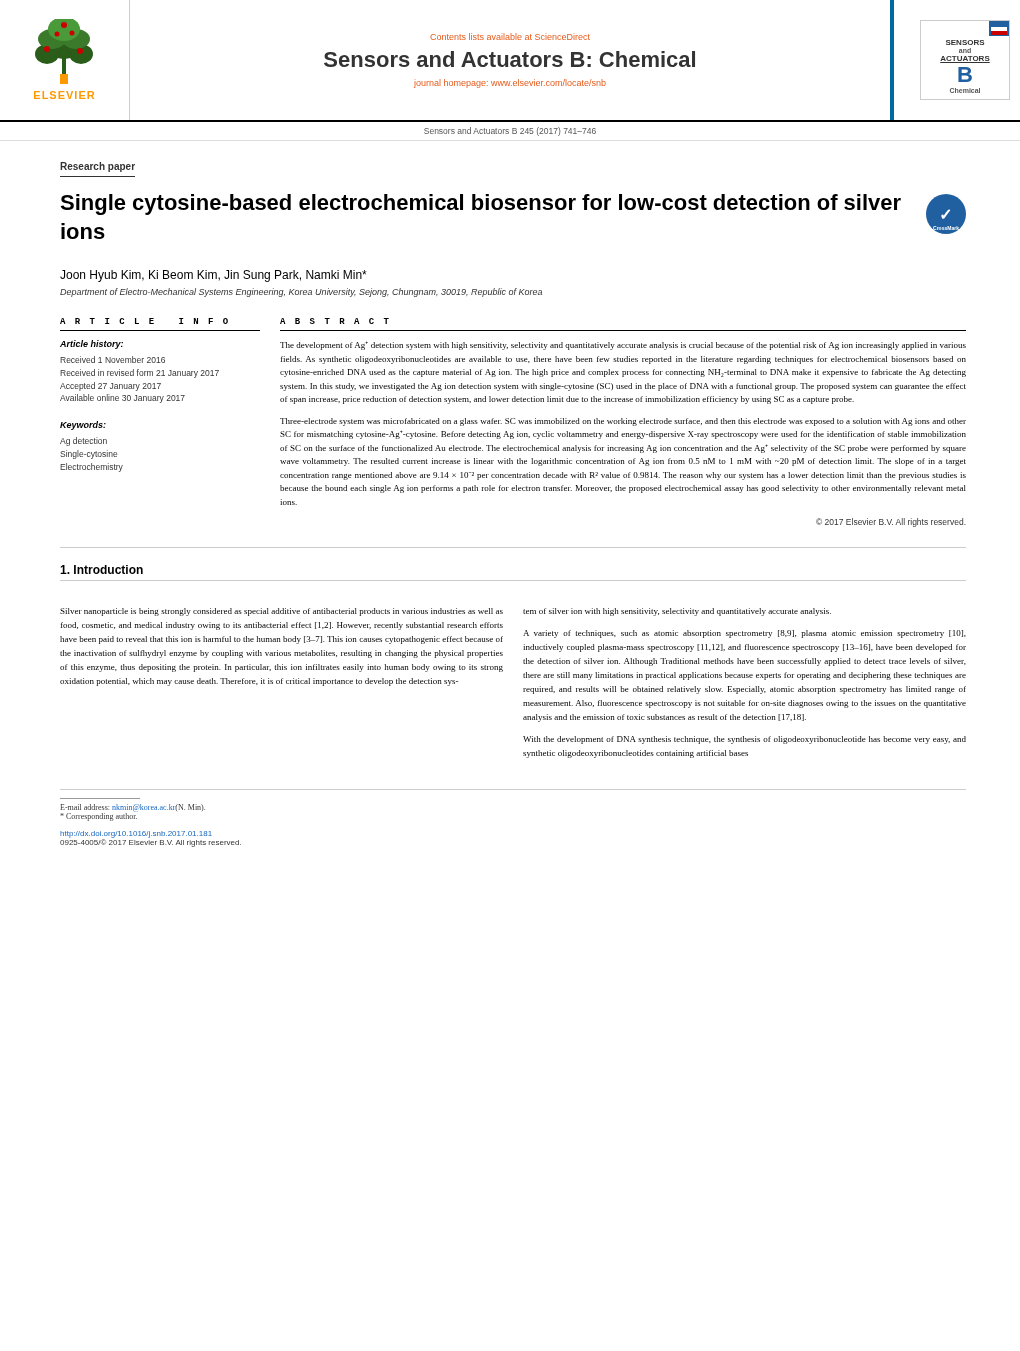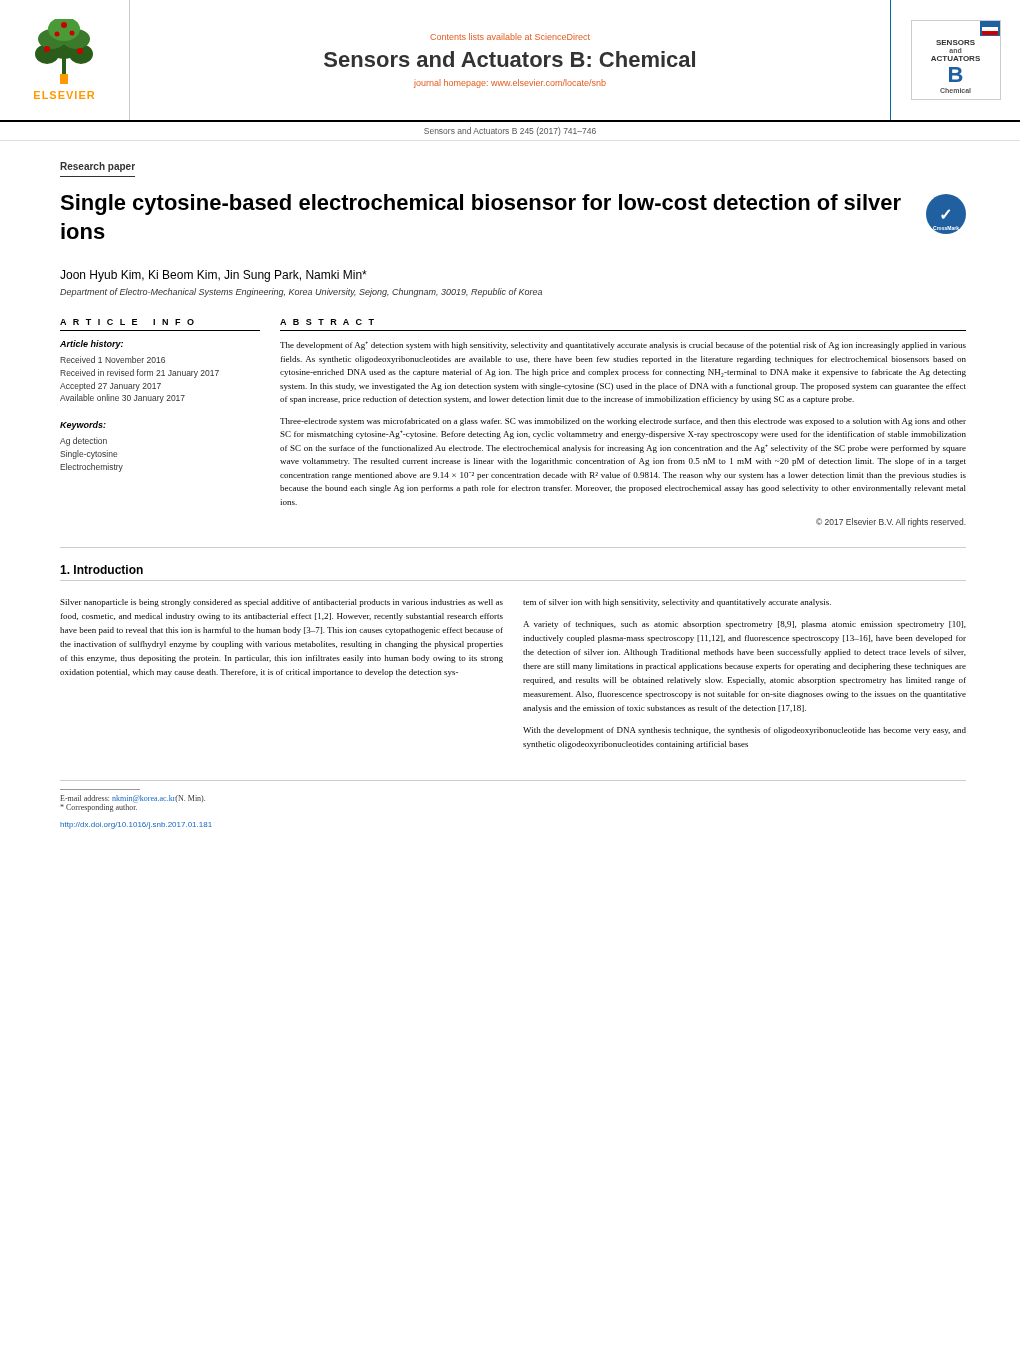--- a/index.html
+++ b/index.html
@@ -83,24 +83,24 @@
       color: #333;
     }
     .journal-homepage span {
       color: #e55a1c;
     }
 
     .sensors-logo {
       width: 130px;
       display: flex;
       flex-direction: column;
-      align-items: center;
+      align-items: flex-end;
       justify-content: center;
       padding: 10px;
-      border-left: 1px solid #0369a1;
+      border-left: 4px solid #0369a1;
     }
 
     .sensors-logo-box {
       width: 90px;
       height: 80px;
       background: #fff;
       border: 1px solid #ccc;
       display: flex;
       flex-direction: column;
       align-items: center;
@@ -198,21 +198,21 @@
     .left-col {
       width: 200px;
       flex-shrink: 0;
     }
 
     .right-col {
       flex: 1;
     }
 
     .section-label {
-      font-family: Liberation Sans, sans-serif;
+      font-family: Liberation Mono, monospace;
       font-size: 9px;
       font-weight: bold;
       letter-spacing: 2px;
       color: #000;
       margin-bottom: 8px;
       border-bottom: 1px solid #000;
       padding-bottom: 3px;
     }
 
     .article-info-section {
@@ -269,21 +269,21 @@
     
     .intro-section {
       margin-top: 10px;
     }
 
     .section-heading {
       font-family: Arial, sans-serif;
       font-size: 12px;
       font-weight: bold;
       color: #000;
-      margin-bottom: 15px;
+      margin-bottom: 24px;
       border-bottom: 1px solid #ccc;
       padding-bottom: 3px;
     }
 
     .body-two-col {
       display: flex;
       gap: 20px;
     }
 
     .body-col {
@@ -364,21 +364,21 @@
       <div class="sensors-logo-box">
         <div class="sensors-logo-flag">
           <svg width="16" height="12" viewBox="0 0 16 12">
             <rect width="16" height="4" fill="#2060a0"></rect>
             <rect y="4" width="16" height="4" fill="#fff"></rect>
             <rect y="8" width="16" height="4" fill="#c00"></rect>
           </svg>
         </div>
         <div style="font-size:8px;font-weight:bold;color:#333;margin-top:12px;">SENSORS</div>
         <div style="font-size:7px;color:#555;">and</div>
-        <div style="font-size:8px;font-weight:bold;color:#333;">ACTUATORS</div>
+        <div style="font-size:8px;font-weight:bold;color:#333;text-decoration:underline;">ACTUATORS</div>
         <div style="font-size:22px;font-weight:bold;color:#2060a0;line-height:1.1;">B</div>
         <div style="font-size:7px;color:#555;">Chemical</div>
       </div>
     </div>
   </div>
 
   <div style="text-align:center;font-size:8.5px;color:#555;font-family:Arial,sans-serif;padding:4px 0;border-bottom:1px solid #ddd;">
     <span>Sensors and Actuators B 245 (2017) 741–746</span>
   </div>
 
@@ -465,17 +465,18 @@
     
     <div class="footnote-area">
       <div style="width:80px;border-top:1px solid #999;margin-bottom:4px;"></div>
       <div>
         <span>E-mail address: </span><span style="color:#1565c0;">nkmin@korea.ac.kr</span><span>(N. Min).</span>
       </div>
       <div>* Corresponding author.</div>
       <div style="margin-top:8px;">
         <span class="doi-line">http://dx.doi.org/10.1016/j.snb.2017.01.181</span>
       </div>
+      <div class="issn-line">0925-4005/© 2017 Elsevier B.V. All rights reserved.</div>
     </div>
 
   </div>
 
 </div>
 
 </body></html>

